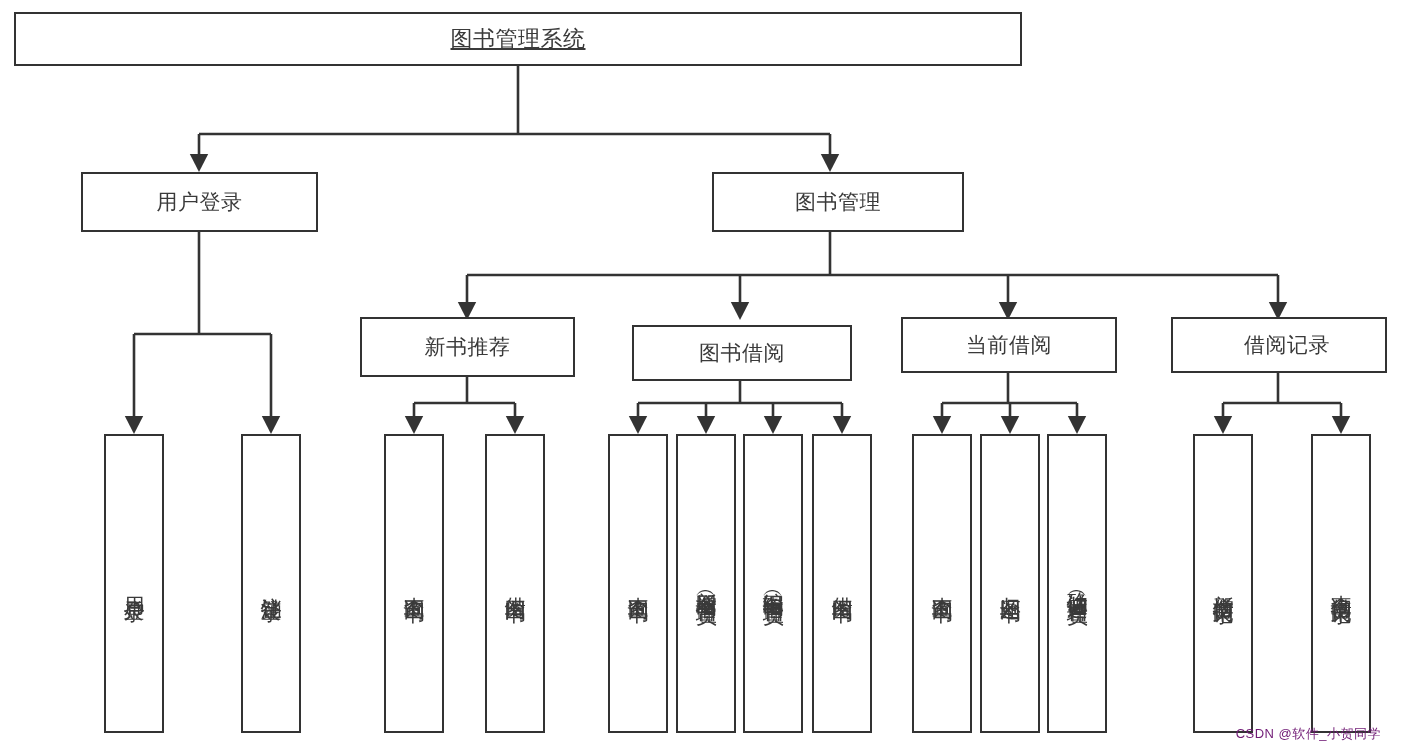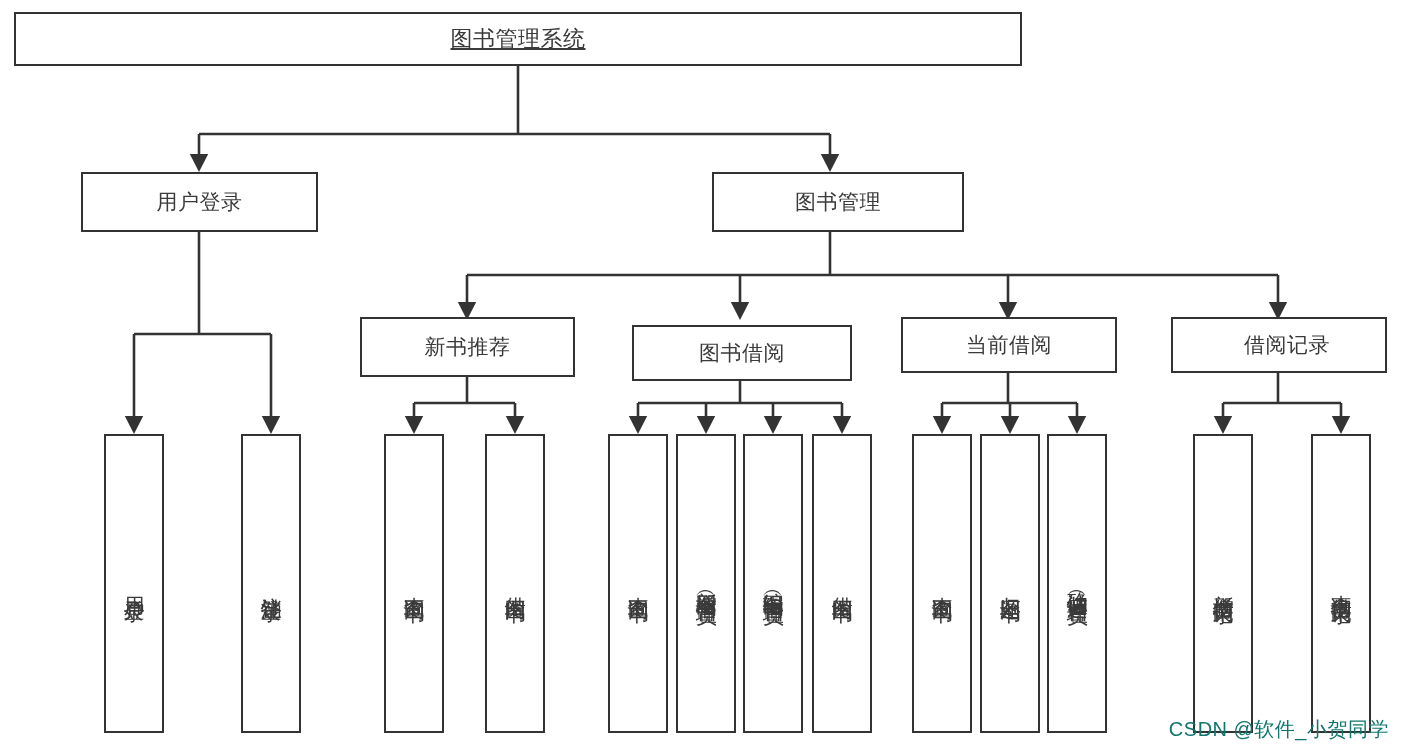--- a/index.html
+++ b/index.html
@@ -47,24 +47,24 @@
   .edges {
     position: absolute;
     left: 0;
     top: 0;
     width: 1405px;
     height: 747px;
     pointer-events: none;
   }
   .watermark {
     position: absolute;
-    right: 16px;
+    right: 24px;
     bottom: 4px;
-    font-size: 20px;
-    color: #0f766e;
+    font-size: 13px;
+    color: #701a75;
     white-space: nowrap;
     letter-spacing: 0.5px;
   }
 </style>
 </head>
 <body>
 
 <div id="canvas">
 
   <svg class="edges" viewBox="0 0 1405 747" xmlns="http://www.w3.org/2000/svg">

